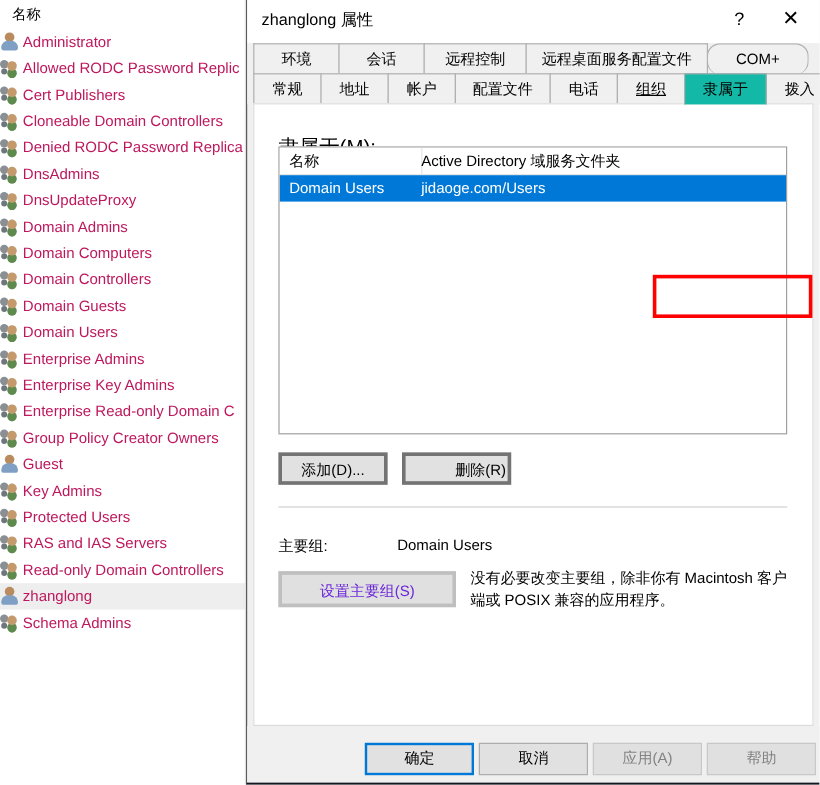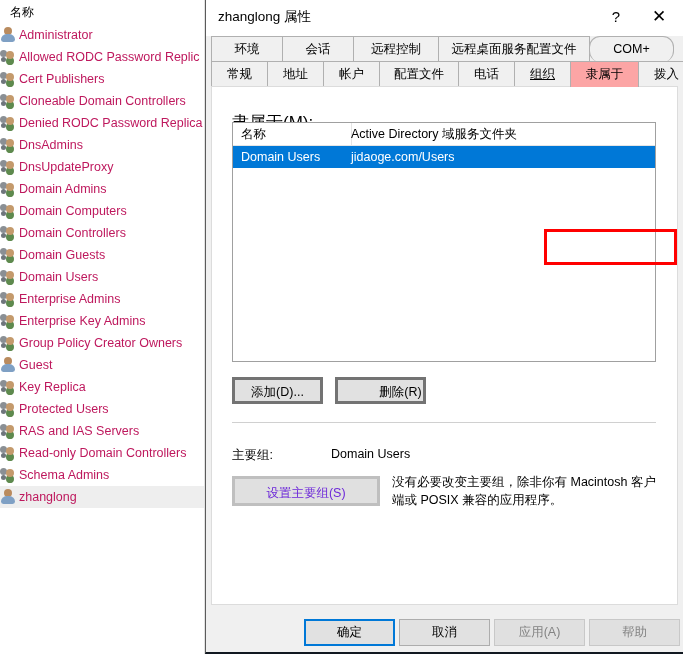--- a/index.html
+++ b/index.html
@@ -86,21 +86,21 @@
   #tabrow1{top:0;left:5px;}
   #tabrow2{top:25px;left:5px;}
   .tab{
     box-sizing:border-box;height:26px;line-height:24px;
     border:1px solid #b0b0b0;border-bottom:none;
     background:#f0f0f0;
     padding:0 9px;font-size:12.5px;color:#000;text-align:center;
     margin-right:-1px;white-space:nowrap;cursor:default;
   }
   .tab.active{
-    background:#fca5a5;border-color:#b0b0b0;
+    background:#14b8a6;border-color:#b0b0b0;
     position:relative;z-index:4;
   }
 
   
   #panel{
     position:absolute;left:5px;top:86px;width:467px;height:519px;
     background:#ffffff;border:1px solid #dcdcdc;box-sizing:border-box;
   }
   #lbl-memberof{position:absolute;left:20px;top:24px;font-size:17px;}
   .ul{text-decoration:underline;}
@@ -185,28 +185,29 @@
       <div class="row"><span class="usr-ico group"></span><span>Denied RODC Password Replica</span></div>
       <div class="row"><span class="usr-ico group"></span><span>DnsAdmins</span></div>
       <div class="row"><span class="usr-ico group"></span><span>DnsUpdateProxy</span></div>
       <div class="row"><span class="usr-ico group"></span><span>Domain Admins</span></div>
       <div class="row"><span class="usr-ico group"></span><span>Domain Computers</span></div>
       <div class="row"><span class="usr-ico group"></span><span>Domain Controllers</span></div>
       <div class="row"><span class="usr-ico group"></span><span>Domain Guests</span></div>
       <div class="row"><span class="usr-ico group"></span><span>Domain Users</span></div>
       <div class="row"><span class="usr-ico group"></span><span>Enterprise Admins</span></div>
       <div class="row"><span class="usr-ico group"></span><span>Enterprise Key Admins</span></div>
+      <div class="row"><span class="usr-ico group"></span><span>Enterprise Read-only Domain C</span></div>
       <div class="row"><span class="usr-ico group"></span><span>Group Policy Creator Owners</span></div>
       <div class="row"><span class="usr-ico user"></span><span>Guest</span></div>
-      <div class="row"><span class="usr-ico group"></span><span>Key Replica</span></div>
+      <div class="row"><span class="usr-ico group"></span><span>Key Admins</span></div>
       <div class="row"><span class="usr-ico group"></span><span>Protected Users</span></div>
       <div class="row"><span class="usr-ico group"></span><span>RAS and IAS Servers</span></div>
       <div class="row"><span class="usr-ico group"></span><span>Read-only Domain Controllers</span></div>
+      <div class="row sel"><span class="usr-ico user"></span><span>zhanglong</span></div>
       <div class="row"><span class="usr-ico group"></span><span>Schema Admins</span></div>
-      <div class="row sel"><span class="usr-ico user"></span><span>zhanglong</span></div>
     </div>
   <div class="vclip"></div>
 </div>
 
 <div id="dialog">
 
   <div id="titlebar">
     <div id="title-text">zhanglong 属性</div>
     <div class="cap-btn" id="btn-help-cap">?</div>
     <div class="cap-btn" id="btn-close-cap">✕</div>

